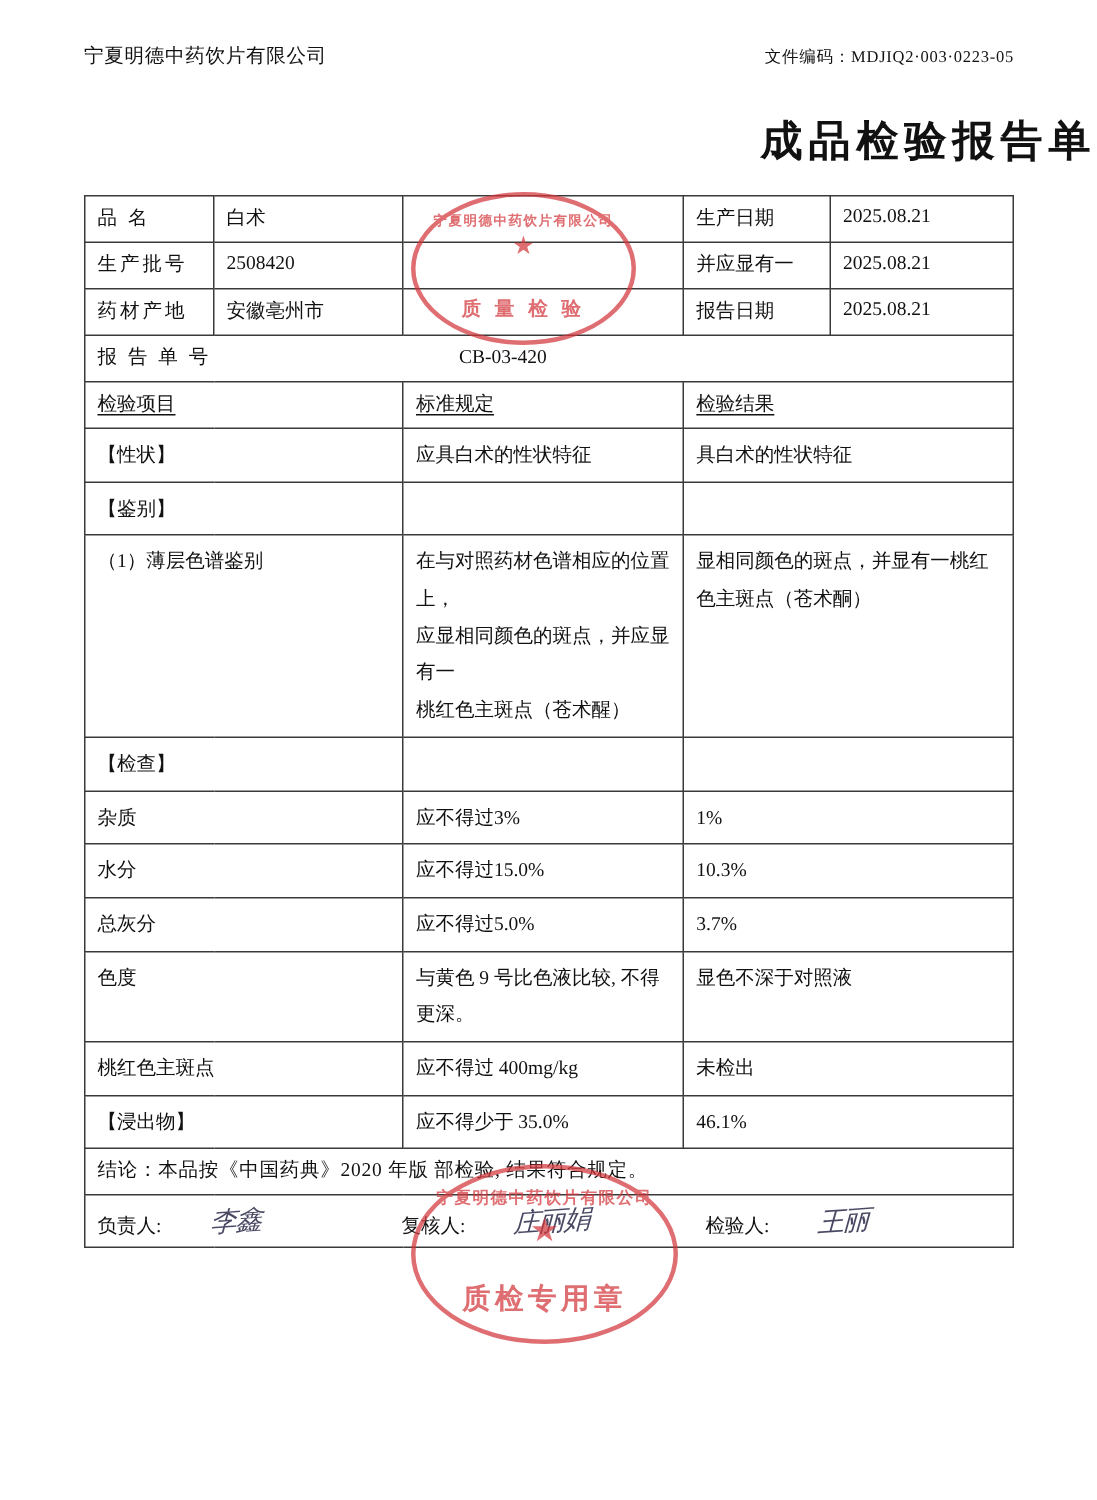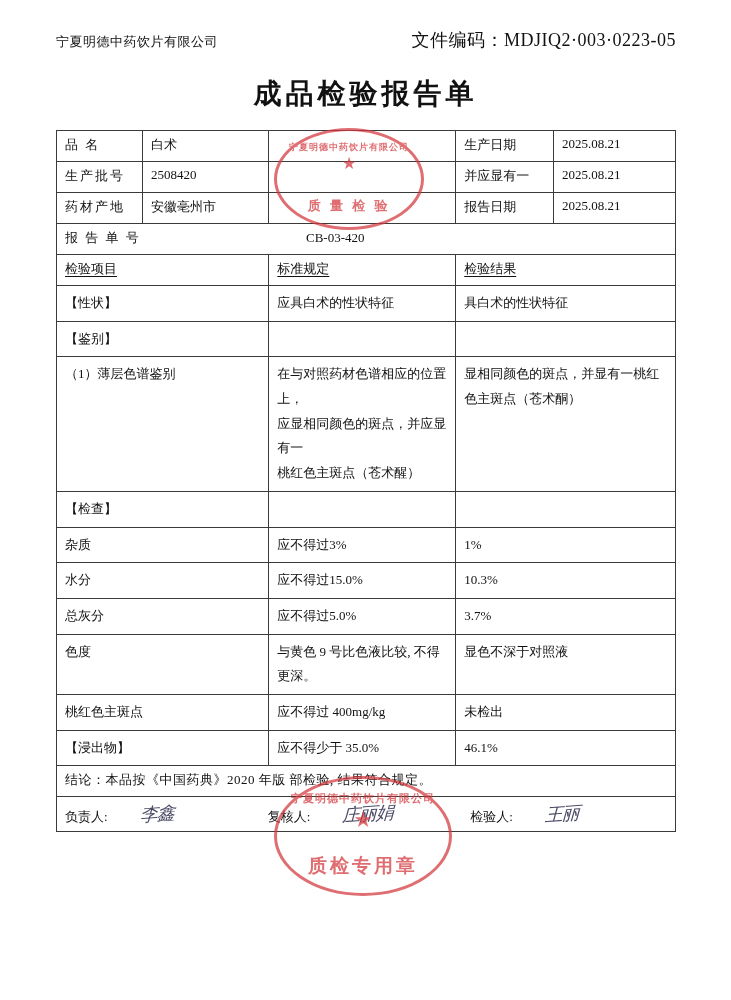--- a/index.html
+++ b/index.html
@@ -26,28 +26,28 @@
     left: 56px;
     top: 28px;
     width: 620px;
     display: flex;
     justify-content: space-between;
     align-items: baseline;
     font-size: 13px;
     letter-spacing: 0.5px;
   }
   .header-left { white-space: nowrap; }
-  .header-right { white-space: nowrap; font-size: 18px; }
+  .header-right { white-space: nowrap; font-size: 11px; }
 
   .title {
     position: absolute;
     left: 0;
     top: 75px;
     width: 731px;
-    text-align: center;
+    text-align: right;
     font-size: 28px;
     font-weight: bold;
     letter-spacing: 4px;
   }
 
   table.doc {
     position: absolute;
     left: 56px;
     top: 130px;
     width: 620px;

